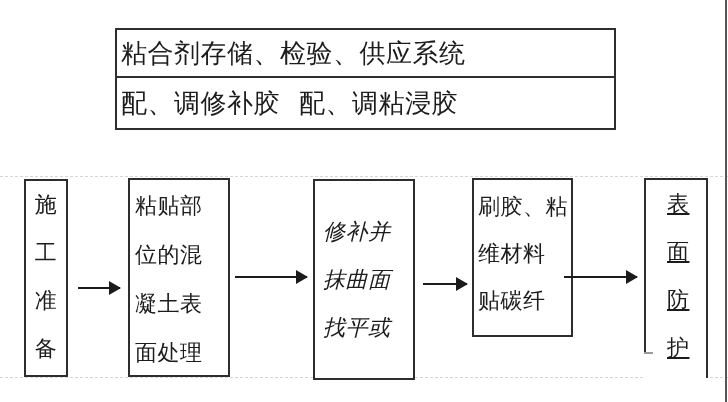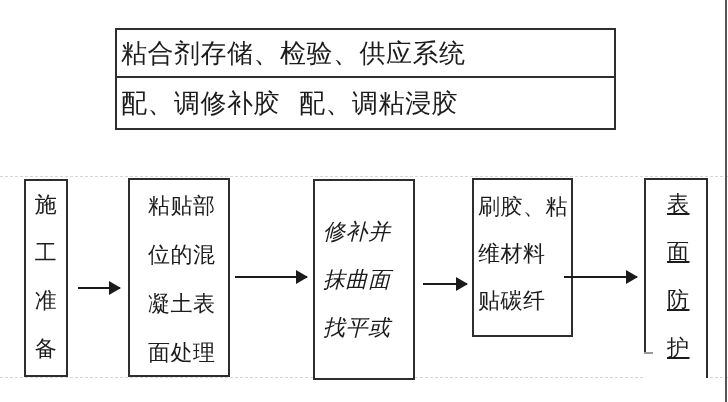--- a/index.html
+++ b/index.html
@@ -24,21 +24,21 @@
   .row1{height:46px;border-bottom:2px solid #2e2e2e;}
   .row2{height:50px;border-radius:7px;}
   .r2b{margin-left:19px;}
 
   
   .fbox{
     position:absolute;box-sizing:border-box;border:2px solid #2e2e2e;background:#fff;
     display:flex;flex-direction:column;font-size:22px;letter-spacing:0.5px;
   }
   .box1{left:24px;top:179px;width:44px;height:198px;align-items:center;justify-content:flex-start;line-height:48px;}
-  .box2{left:128px;top:178px;width:102px;height:199px;padding:1px 0 0 18px;line-height:49px;}
+  .box2{left:128px;top:178px;width:102px;height:199px;padding:1px 0 0 5px;line-height:49px;}
   .box3{left:313px;top:179px;width:102px;height:201px;padding-left:8px;justify-content:center;line-height:48px;font-style:italic;}
   .box4{left:472px;top:178px;width:101px;height:159px;padding:3px 0 0 4px;line-height:47px;}
   .box5{left:644px;top:178px;width:64px;height:200px;border-left:none;border-bottom:none;padding-left:23px;line-height:48px;text-decoration:underline;}
   
   .b5-left{position:absolute;left:644px;top:178px;width:2px;height:176px;background:#2e2e2e;}
   .b5-tick{position:absolute;left:644px;top:352px;width:9px;height:2px;background:#9a9a9a;}
 
   
   .arrow{position:absolute;height:2px;background:#1b1b1b;z-index:5;}
   .arrow::after{

